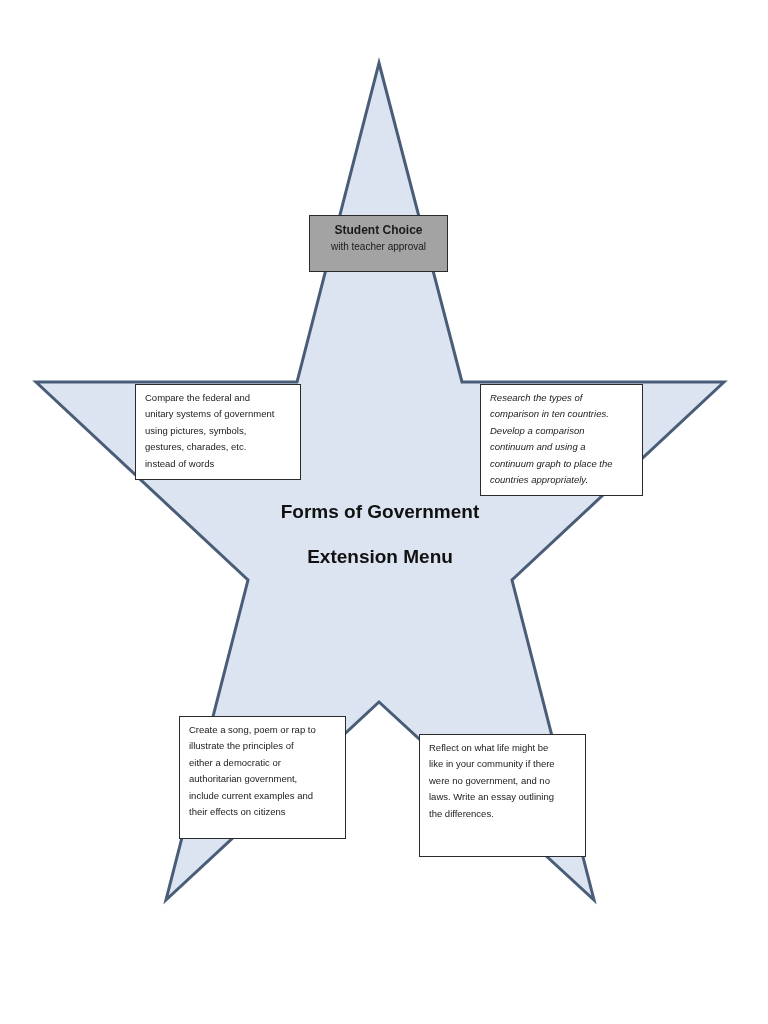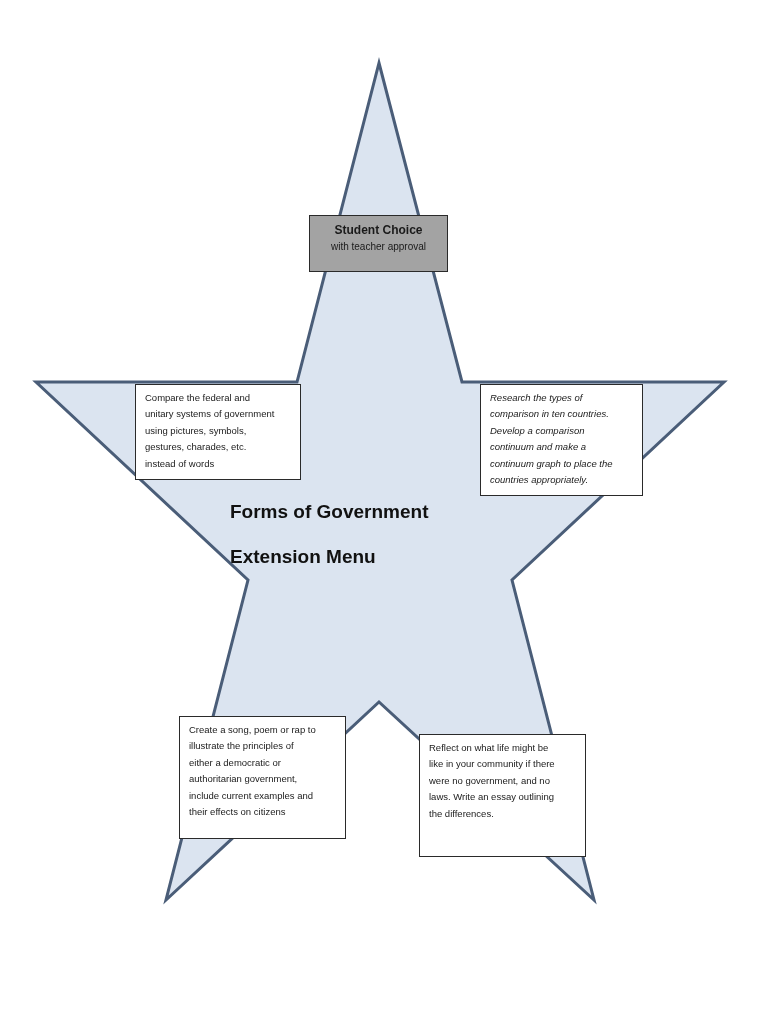--- a/index.html
+++ b/index.html
@@ -82,20 +82,21 @@
       left: 419px;
       top: 716px;
       width: 167px;
       height: 123px;
     }
     #center-title {
       position: absolute;
       left: 230px;
       top: 496px;
       width: 300px;
+      text-align: center;
       font-weight: bold;
       font-size: 19px;
       color: #111111;
     }
     #center-title .t1 {
       display: block;
       height: 32px;
       line-height: 32px;
     }
     #center-title .t2 {
@@ -121,21 +122,21 @@
   <span class="line">unitary systems of government</span>
   <span class="line">using pictures, symbols,</span>
   <span class="line">gestures, charades, etc.</span>
   <span class="line">instead of words</span>
 </div>
 
 <div id="box-right" class="box italic" style="background: rgb(255, 255, 255); border-color: rgb(42, 42, 42);">
   <span class="line">Research the types of</span>
   <span class="line">comparison in ten countries.</span>
   <span class="line">Develop a comparison</span>
-  <span class="line">continuum and make a</span>
+  <span class="line">continuum and using a</span>
   <span class="line">continuum graph to place the</span>
   <span class="line">countries appropriately.</span>
 </div>
 
 <div id="center-title">
   <span class="t1">Forms of Government</span>
   <span class="t2">Extension Menu</span>
 </div>
 
 <div id="box-bottom-left" class="box" style="background: rgb(255, 255, 255); border-color: rgb(42, 42, 42);">

